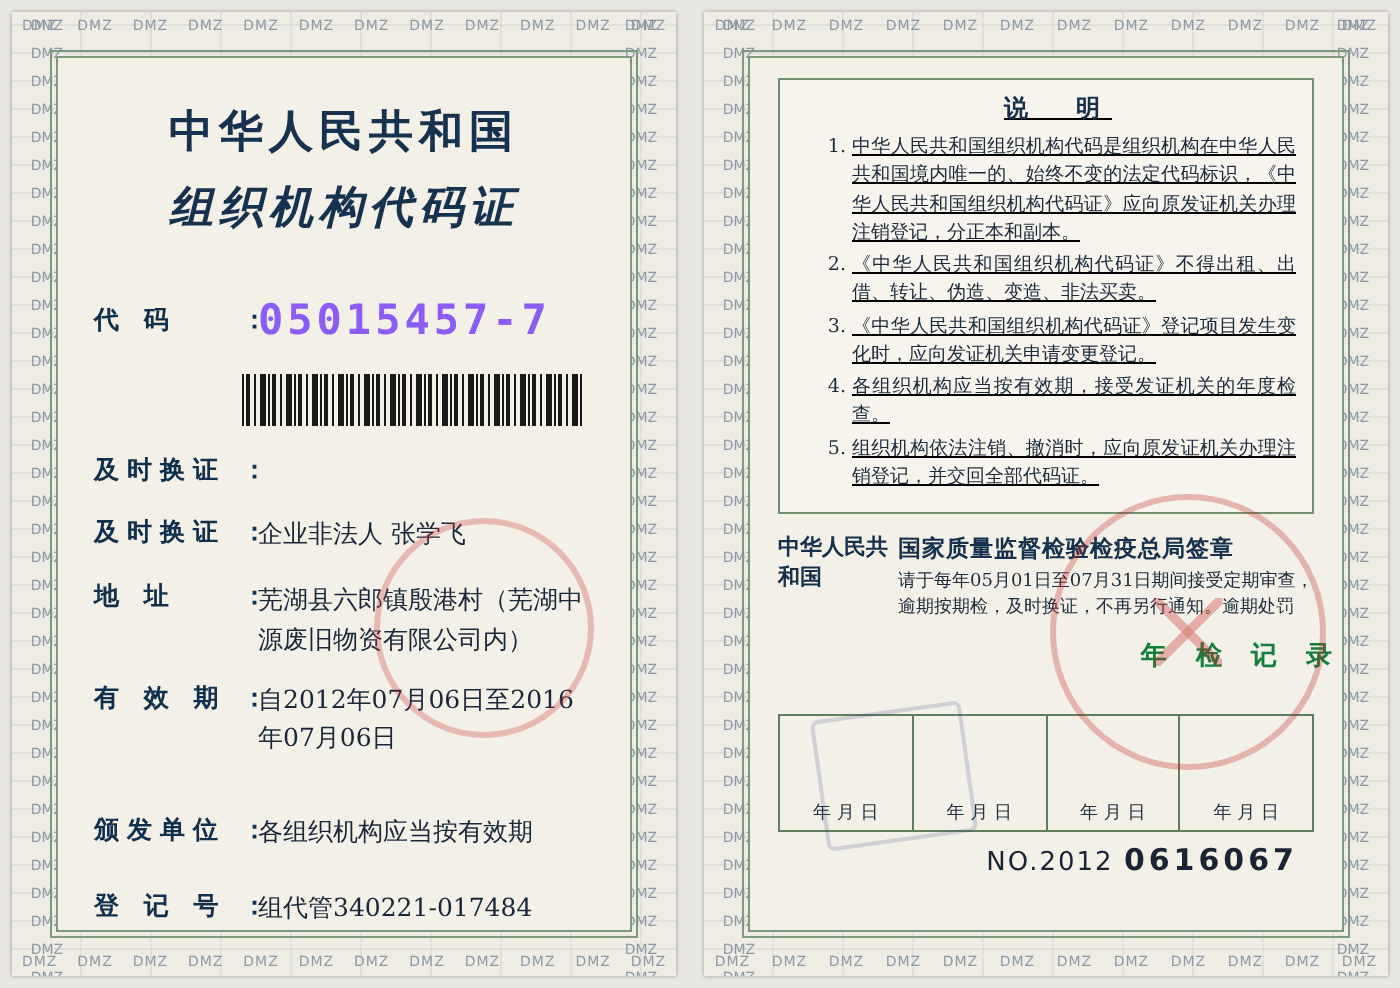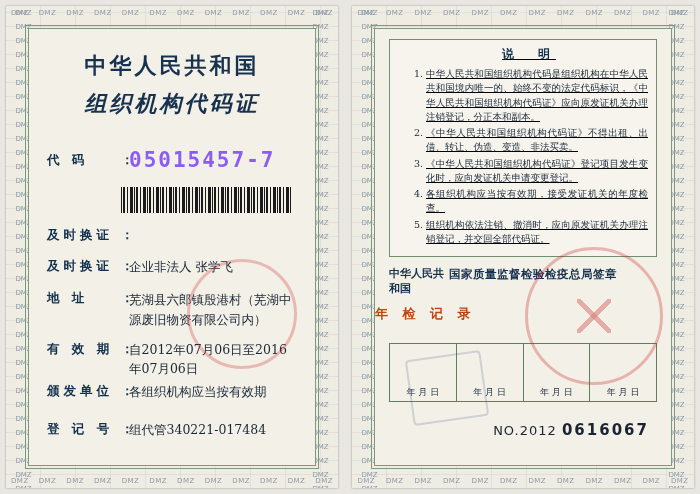--- a/index.html
+++ b/index.html
@@ -143,22 +143,22 @@
   }
   #seal-right:after{
     content:"";position:absolute;left:50%;top:50%;width:34px;height:34px;
     transform:translate(-50%,-50%) ;
     background:
       linear-gradient(45deg,transparent 45%,rgba(196,36,36,.6) 45% 55%,transparent 55%),
       linear-gradient(-45deg,transparent 45%,rgba(196,36,36,.6) 45% 55%,transparent 55%);
   }
 
   #annual-title{
-    text-align:left;margin-top:8px;font-size:13px;font-weight:bold;
-    color:#c2410c;letter-spacing:5px;
+    text-align:right;margin-top:8px;font-size:13px;font-weight:bold;
+    color:#15803d;letter-spacing:5px;
     font-family:"DejaVu Serif","Liberation Serif",serif;
   }
   #annual-table{
     margin:20px 14px 0 14px;border:1px solid #5f7f5f;border-collapse:collapse;width:calc(100% - 28px);
   }
   #annual-table td{
     border:1px solid #5f7f5f;height:54px;
     font-size:9px;color:#24303f;vertical-align:bottom;text-align:center;
     padding-bottom:2px;font-family:"DejaVu Serif","Liberation Serif",serif;
   }
@@ -315,21 +315,21 @@
         <div class="colon">：</div>
         <div class="val">芜湖县六郎镇殷港村（芜湖中源废旧物资有限公司内）</div>
       </div>
 
       <div class="row field" style="margin-top:12px">
         <div class="lbl">有 效 期</div>
         <div class="colon">：</div>
         <div class="val">自2012年07月06日至2016年07月06日</div>
       </div>
 
-      <div class="row field" style="margin-top:4px">
+      <div class="row field" style="margin-top:28px">
         <div class="lbl">颁发单位</div>
         <div class="colon">：</div>
         <div class="val">各组织机构应当按有效期</div>
       </div>
 
       <div class="row field" style="margin-top:20px">
         <div class="lbl">登 记 号</div>
         <div class="colon">：</div>
         <div class="val">组代管340221-017484</div>
       </div>
@@ -453,20 +453,21 @@
           <li>《中华人民共和国组织机构代码证》登记项目发生变化时，应向发证机关申请变更登记。</li>
           <li>各组织机构应当按有效期，接受发证机关的年度检查。</li>
           <li>组织机构依法注销、撤消时，应向原发证机关办理注销登记，并交回全部代码证。</li>
         </ol>
       </div>
 
       <div id="issuer-block">
         <div id="issuer-left">中华人民共和国</div>
         <div id="issuer-right">
           <div id="issuer-org">国家质量监督检验检疫总局签章</div>
+          <div id="issuer-note">请于每年05月01日至07月31日期间接受定期审查，逾期按期检，及时换证，不再另行通知。逾期处罚</div>
         </div>
       </div>
 
       <div id="seal-right"></div>
 
       <div id="annual-title">年 检 记 录</div>
 
       <table id="annual-table">
         <tbody>
             <tr>

